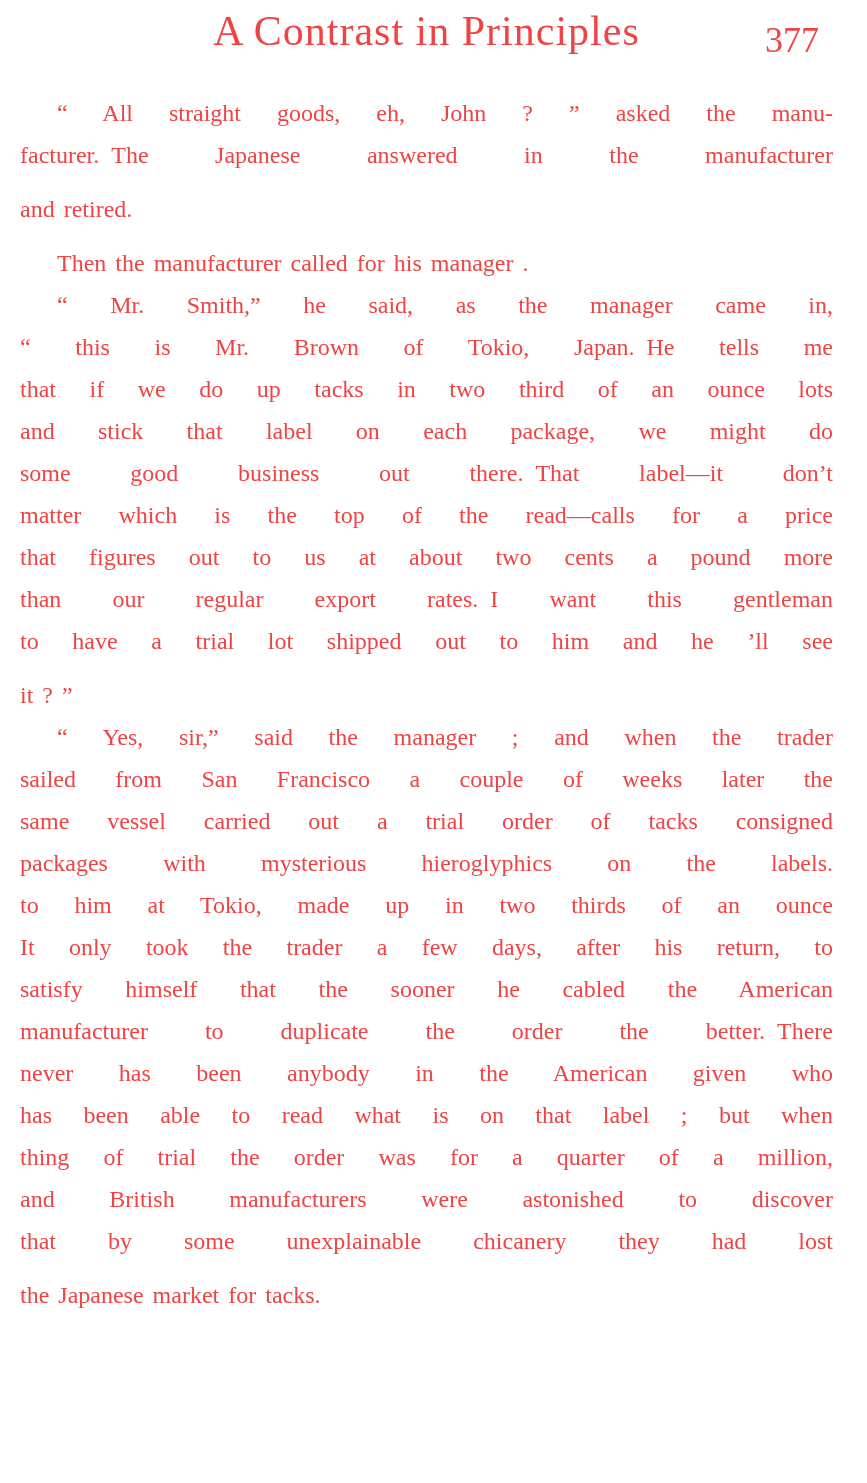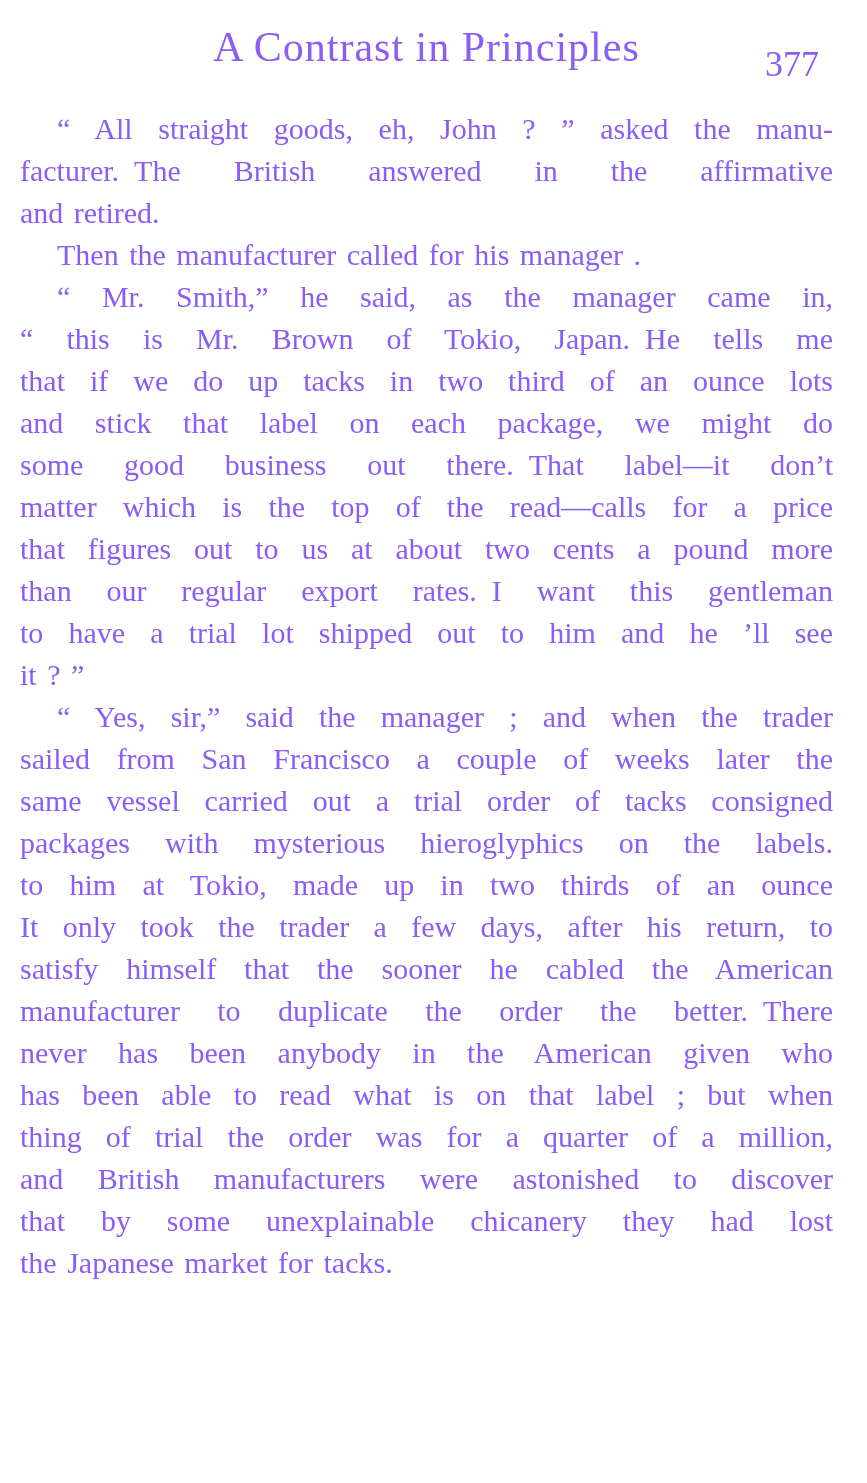--- a/index.html
+++ b/index.html
@@ -6,75 +6,76 @@
     margin: 0;
     padding: 0;
     background: #ffffff;
   }
   .page {
     position: relative;
     box-sizing: border-box;
     width: 867px;
     height: 1483px;
     background: #ffffff;
-    color: #8b5cf6;
+    color: #ef4444;
     font-family: "Liberation Serif", "DejaVu Serif", serif;
-    padding: 20px 34px 0 20px;
+    padding: 4px 34px 0 20px;
     overflow: hidden;
   }
   .header {
     position: relative;
     height: 54px;
     margin-bottom: 34px;
   }
   .title {
     text-align: center;
     font-size: 42px;
     line-height: 54px;
     letter-spacing: 1px;
     white-space: nowrap;
   }
   .pagenum {
     position: absolute;
     right: 14px;
-    top: 24px;
+    top: 16px;
     font-size: 36px;
     line-height: 40px;
   }
   .page-body { }
   .paragraph { margin: 0; }
   .line {
-    font-size: 30px;
+    font-size: 24px;
     line-height: 42px;
     height: 42px;
     text-align: justify;
     text-align-last: justify;
     overflow: visible;
   }
   .line.first {
     text-indent: 37px;
   }
   .line.last {
     text-align: center;
     text-align-last: left;
     word-spacing: 3px;
+    margin-top: 12px;
   }
 </style>
 </head>
 <body>
 
 <div class="page">
   <div class="header">
     <div class="title">A Contrast in Principles</div>
     <div class="pagenum">377</div>
   </div>
   <div class="page-body">
       <div class="paragraph">
         <div class="line first">“ All straight goods, eh, John ? ” asked the manu-</div>
-        <div class="line">facturer. The British answered in the affirmative</div>
+        <div class="line">facturer. The Japanese answered in the manufacturer</div>
         <div class="line last">and retired.</div>
       </div>
       <div class="paragraph">
         <div class="line first last">Then the manufacturer called for his manager .</div>
       </div>
       <div class="paragraph">
         <div class="line first">“ Mr. Smith,” he said, as the manager came in,</div>
         <div class="line">“ this is Mr. Brown of Tokio, Japan. He tells me</div>
         <div class="line">that if we do up tacks in two third of an ounce lots</div>
         <div class="line">and stick that label on each package, we might do</div>

